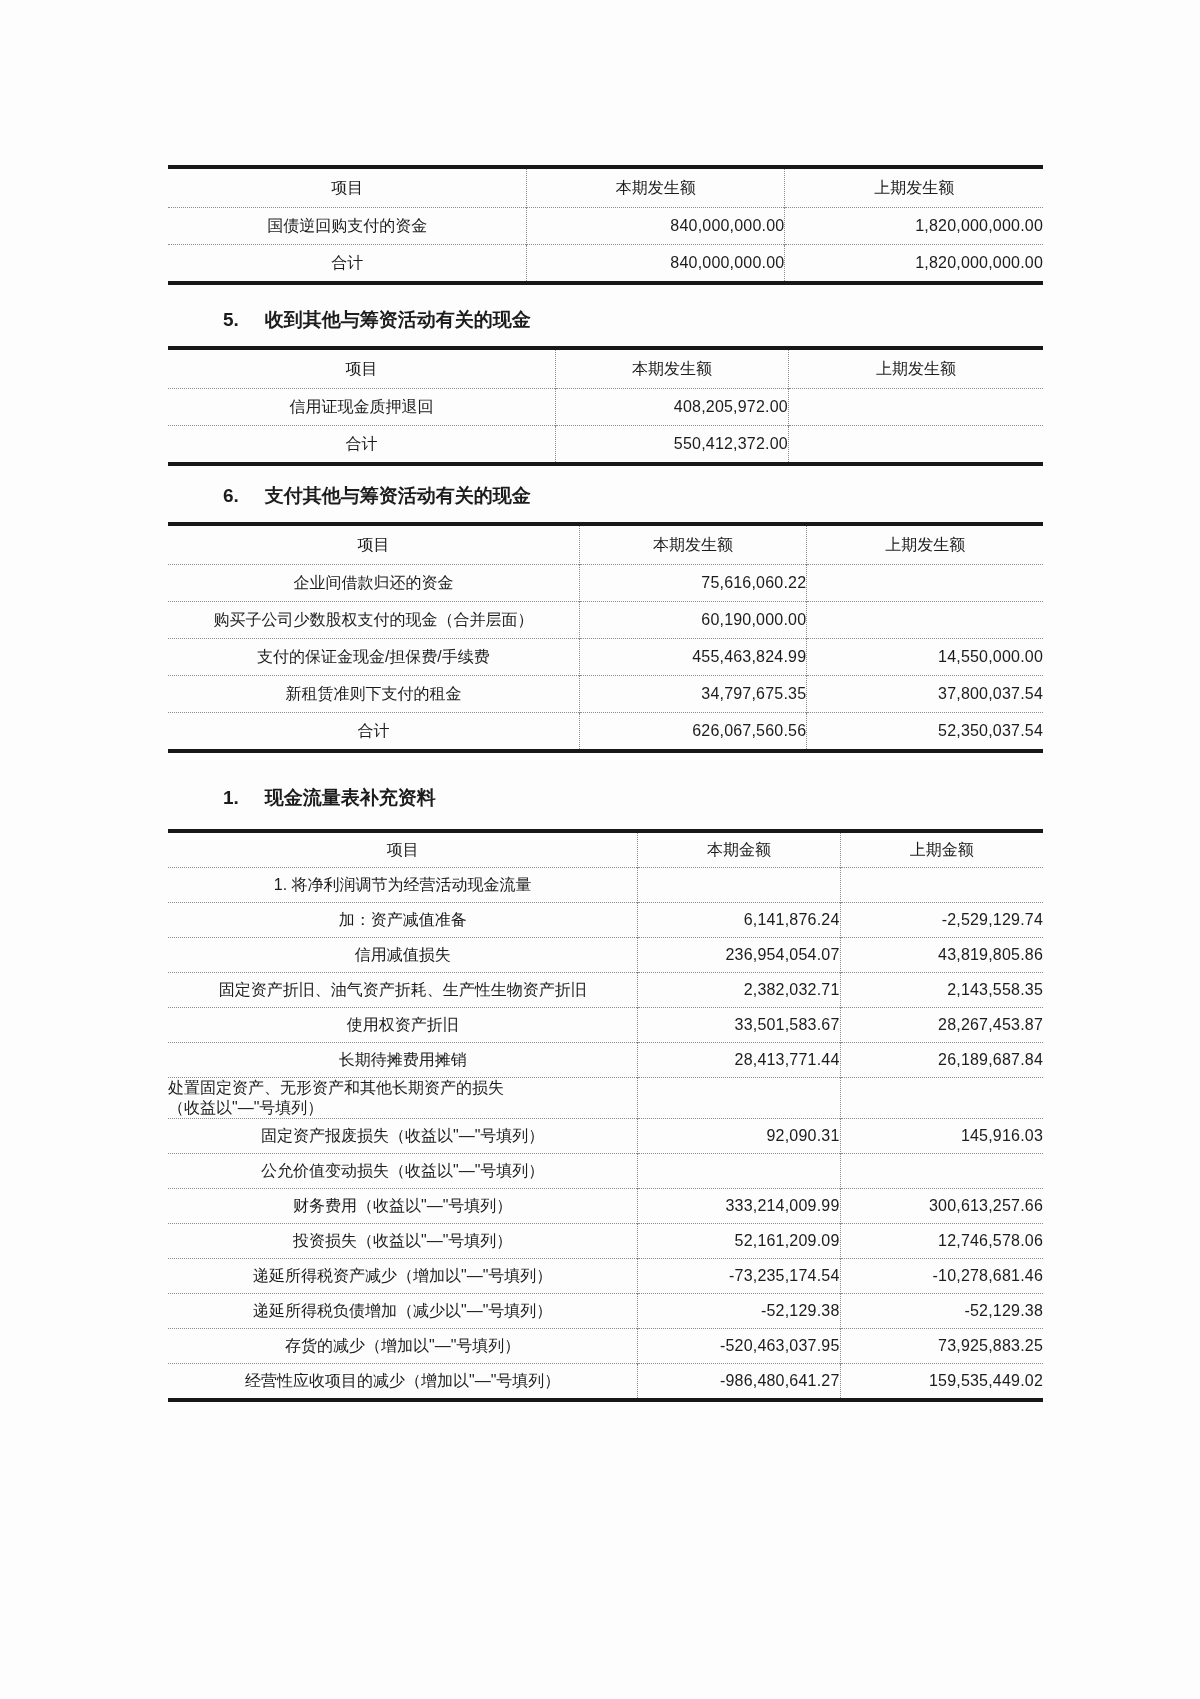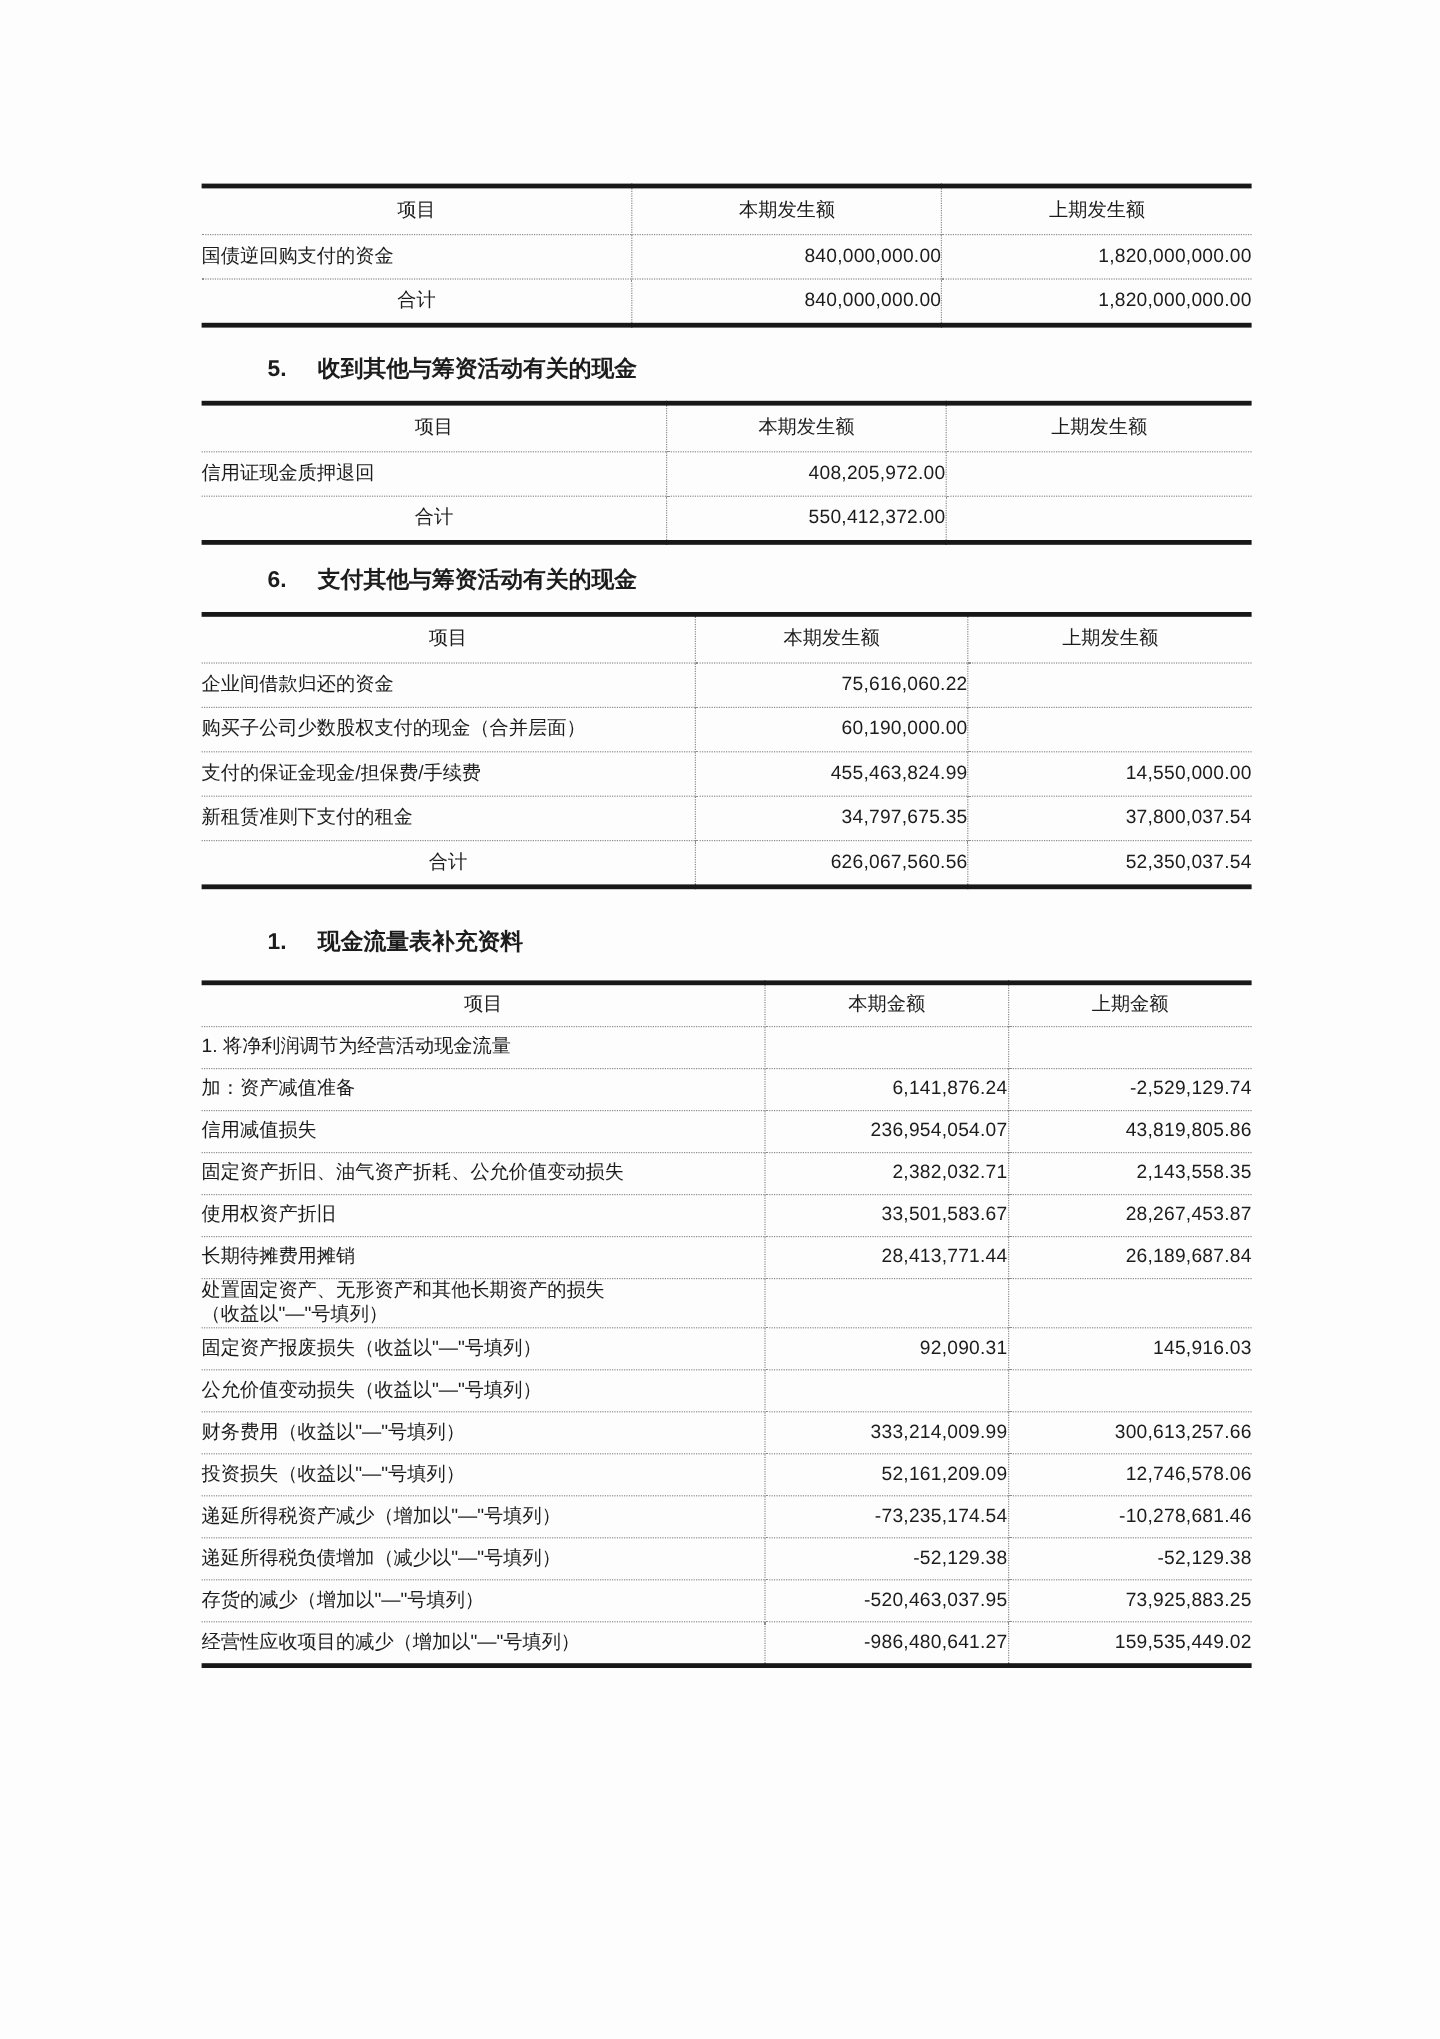--- a/index.html
+++ b/index.html
@@ -6,21 +6,21 @@
   .page {
     position:relative;
     width:1200px; height:1699px;
     background:#fdfdfd;
     color:#1c1c1c;
     font-family:"Liberation Sans", sans-serif;
     overflow:hidden;
   }
   .content {
     position:absolute;
-    left:168px; top:0;
+    left:168px; top:12px;
     width:875px;
     padding-top:153px;
   }
   table.fin {
     width:875px;
     border-collapse:collapse;
     table-layout:fixed;
     border-top:4px solid #181818;
     border-bottom:4px solid #181818;
   }
@@ -31,21 +31,21 @@
     vertical-align:middle;
     padding:0;
     overflow:hidden;
   }
   table.fin tr.hdr td { height:38px; text-align:center; }
   table.fin tr.r td { height:36px; border-top:1px dotted #8c8c8c; }
   table.big tr.hdr td { height:34px; }
   table.big tr.r td { height:34px; }
   td.c1 { border-right:1px dotted #8c8c8c; }
   td.c2 { border-right:1px dotted #8c8c8c; }
-  td.lbl { text-align:left; padding-left:10px; }
+  td.lbl { text-align:center; padding-left:10px; }
   td.lbl2 { text-align:left; padding-left:10px; line-height:1.3; padding-top:4px; padding-bottom:4px; }
   td.tot { text-align:center; }
   td.num { text-align:right; padding-right:14px; font-size:15.5px; letter-spacing:0.2px; }
   .heading {
     font-weight:bold;
     font-size:19px;
     line-height:26px;
     margin-left:55px;
     white-space:nowrap;
   }
@@ -191,21 +191,21 @@
         <td class="c1 lbl">加：资产减值准备</td>
         <td class="c2 num">6,141,876.24</td>
         <td class="num">-2,529,129.74</td>
       </tr>
       <tr class="r">
         <td class="c1 lbl">信用减值损失</td>
         <td class="c2 num">236,954,054.07</td>
         <td class="num">43,819,805.86</td>
       </tr>
       <tr class="r">
-        <td class="c1 lbl">固定资产折旧、油气资产折耗、公允价值变动损失</td>
+        <td class="c1 lbl">固定资产折旧、油气资产折耗、生产性生物资产折旧</td>
         <td class="c2 num">2,382,032.71</td>
         <td class="num">2,143,558.35</td>
       </tr>
       <tr class="r">
         <td class="c1 lbl">使用权资产折旧</td>
         <td class="c2 num">33,501,583.67</td>
         <td class="num">28,267,453.87</td>
       </tr>
       <tr class="r">
         <td class="c1 lbl">长期待摊费用摊销</td>

